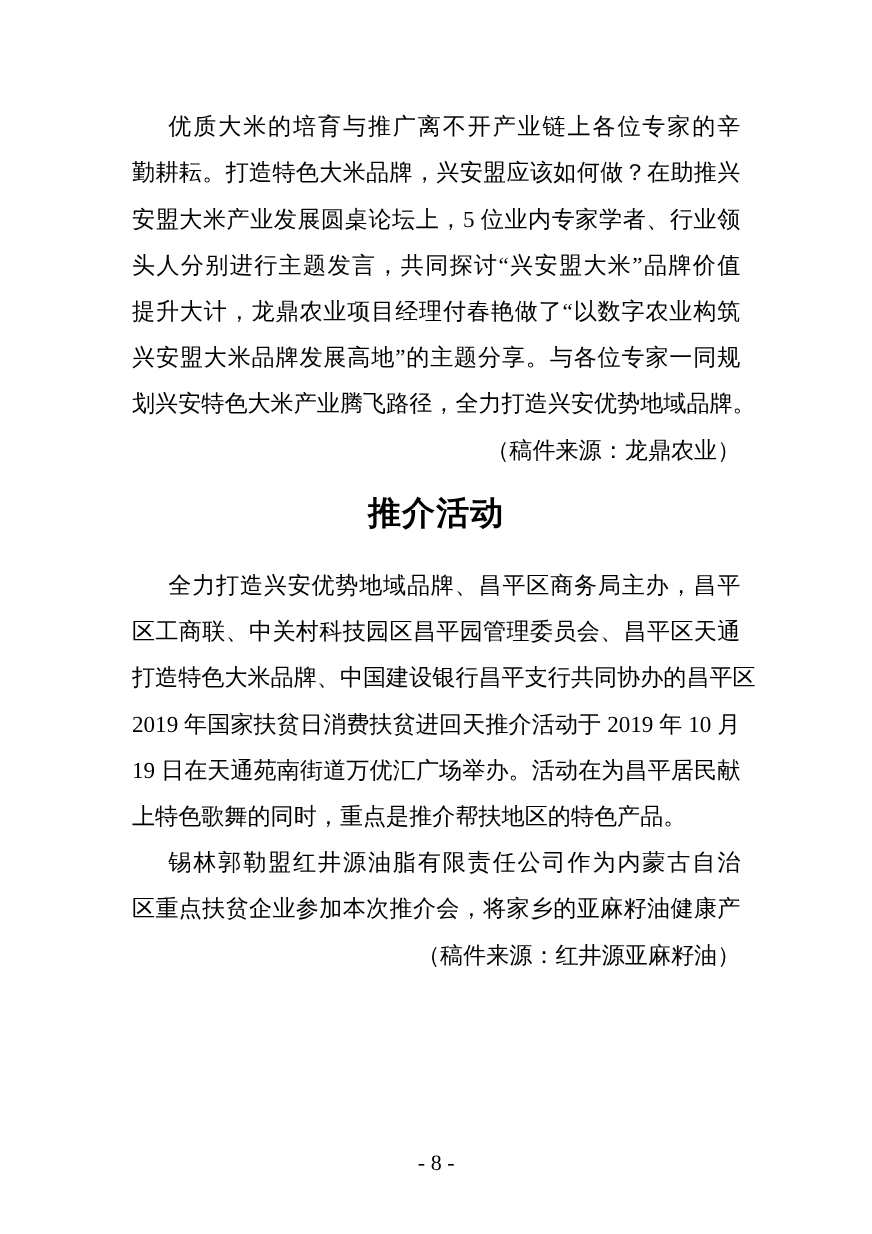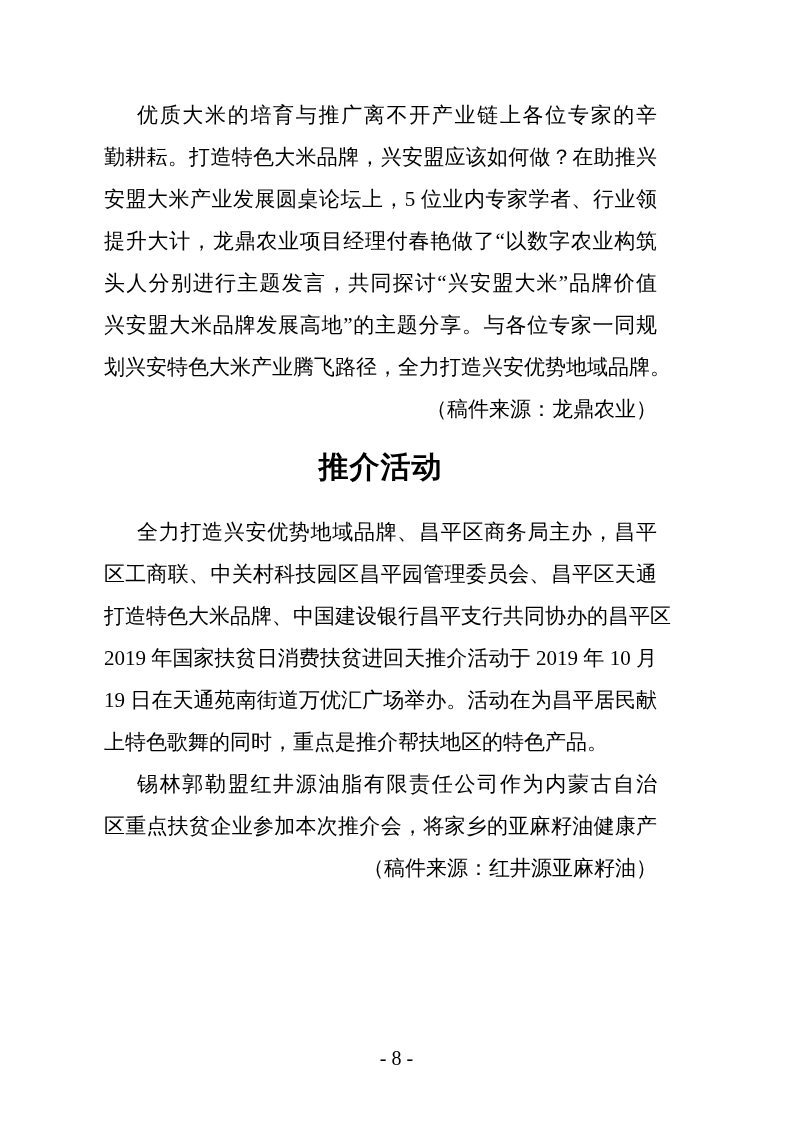--- a/index.html
+++ b/index.html
@@ -12,21 +12,21 @@
     position: relative;
     width: 793px;
     height: 1122px;
     background: #ffffff;
     color: #000000;
     font-family: "Liberation Serif", "DejaVu Serif", serif;
     overflow: hidden;
   }
   .content {
     position: absolute;
-    left: 104px;
+    left: 120px;
     top: 94px;
     width: 553px;
   }
   .body-line {
     font-size: 21px;
     line-height: 42px;
     white-space: nowrap;
     text-align: justify;
     text-align-last: justify;
     text-justify: inter-character;
@@ -69,22 +69,22 @@
 </style>
 </head>
 <body>
 
 <div class="page">
   <div class="content">
 
     <p class="body-line indent">优质大米的培育与推广离不开产业链上各位专家的辛</p>
     <p class="body-line">勤耕耘。打造特色大米品牌，兴安盟应该如何做？在助推兴</p>
     <p class="body-line">安盟大米产业发展圆桌论坛上，5 位业内专家学者、行业领</p>
+    <p class="body-line">头人分别进行主题发言，共同探讨“兴安盟大米”品牌价值</p>
     <p class="body-line">提升大计，龙鼎农业项目经理付春艳做了“以数字农业构筑</p>
-    <p class="body-line">头人分别进行主题发言，共同探讨“兴安盟大米”品牌价值</p>
     <p class="body-line">兴安盟大米品牌发展高地”的主题分享。与各位专家一同规</p>
     <p class="body-line no-stretch">划兴安特色大米产业腾飞路径，全力打造兴安优势地域品牌。</p>
     <p class="source-line">（稿件来源：龙鼎农业）</p>
 
     <h1 class="section-title">推介活动</h1>
 
     <p class="body-line indent after-title">全力打造兴安优势地域品牌、昌平区商务局主办，昌平</p>
     <p class="body-line">区工商联、中关村科技园区昌平园管理委员会、昌平区天通</p>
     <p class="body-line">打造特色大米品牌、中国建设银行昌平支行共同协办的昌平区</p>
     <p class="body-line">2019 年国家扶贫日消费扶贫进回天推介活动于 2019 年 10 月</p>

